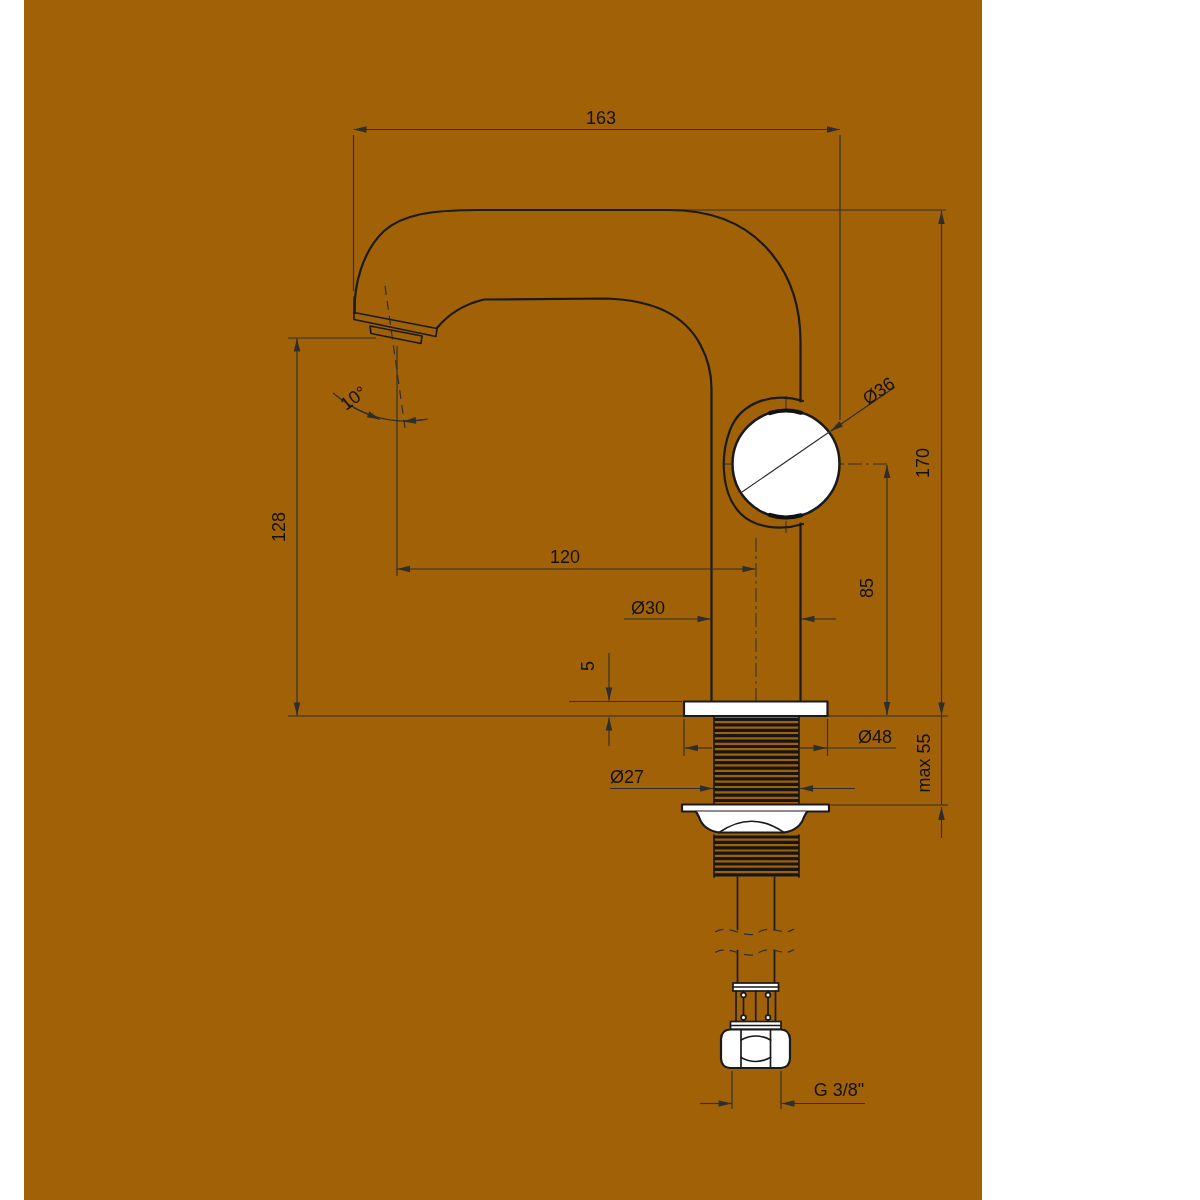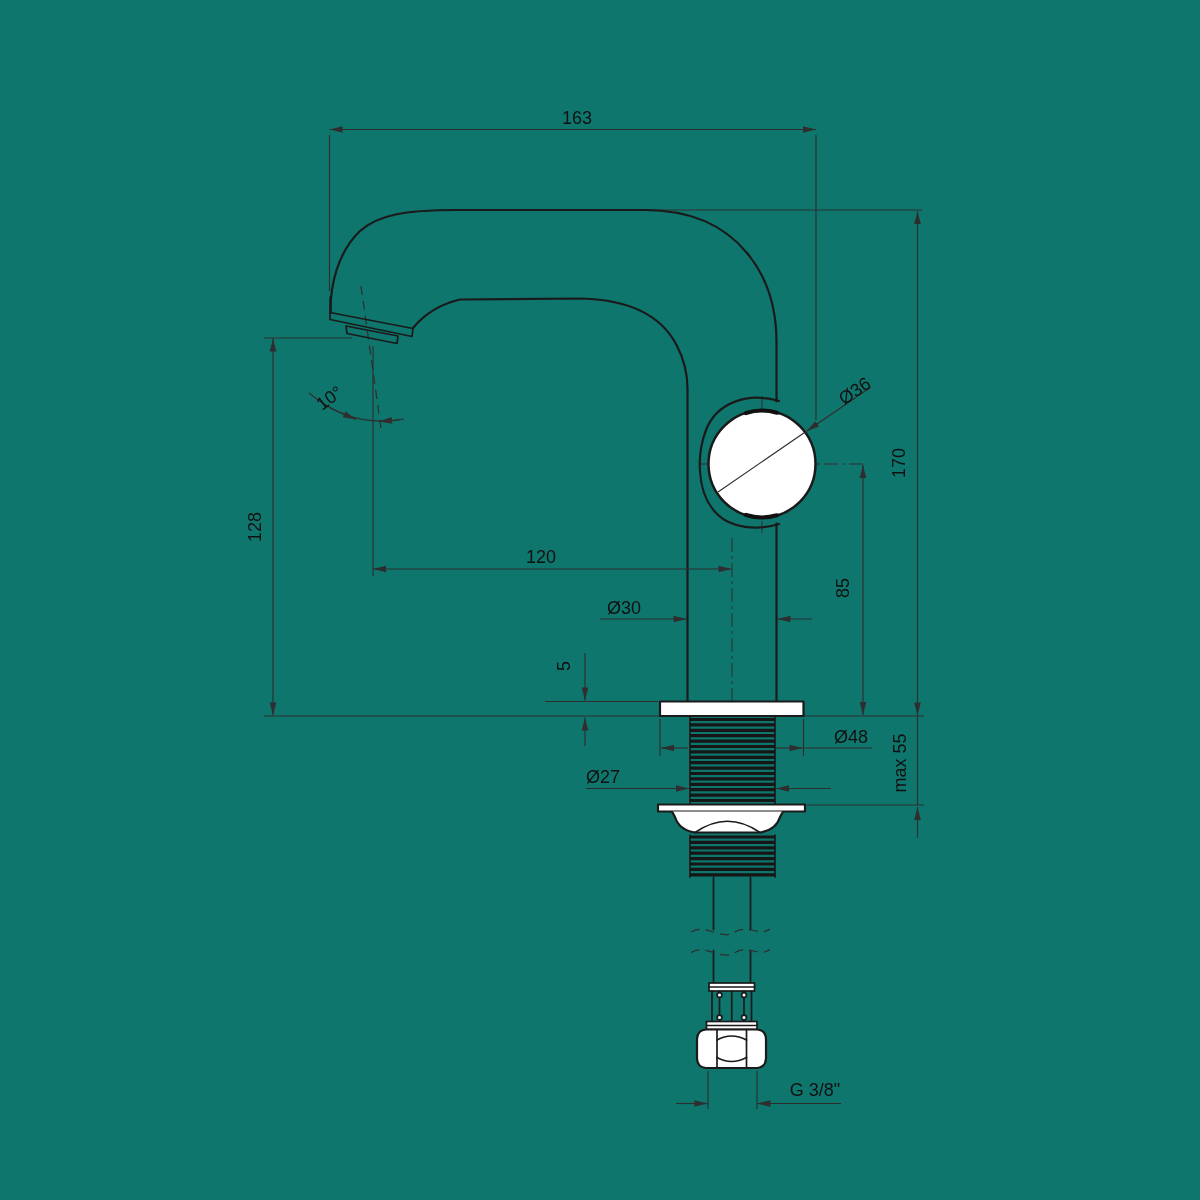--- a/index.html
+++ b/index.html
@@ -1,16 +1,16 @@
 <!DOCTYPE html>
 <html><head>
 <meta charset="utf-8">
 <style>
   html,body{margin:0;padding:0;background:#ffffff;}
-  .stage{width:1200px;height:1200px;position:relative;background:#0f766e;overflow:hidden;}
+  .stage{width:958px;height:1200px;position:relative;background:#a16207;overflow:hidden;margin-left:24px;}
   svg{display:block;}
   
   .o2{stroke:#1a1a1a;stroke-width:2.2;fill:none;stroke-linecap:round;stroke-linejoin:round;}
   .o2f{stroke:#1a1a1a;stroke-width:2.2;fill:#ffffff;stroke-linejoin:round;}
   .o16{stroke:#1a1a1a;stroke-width:1.7;fill:none;stroke-linecap:round;stroke-linejoin:round;}
   .o16f{stroke:#1a1a1a;stroke-width:1.7;fill:#ffffff;}
   .ball{stroke:#1a1a1a;stroke-width:2.5;fill:#ffffff;}
   .thick{stroke:#111;stroke-width:4.2;fill:none;stroke-linecap:round;}
   .thread{stroke:#161616;stroke-width:3.2;fill:none;}
   

